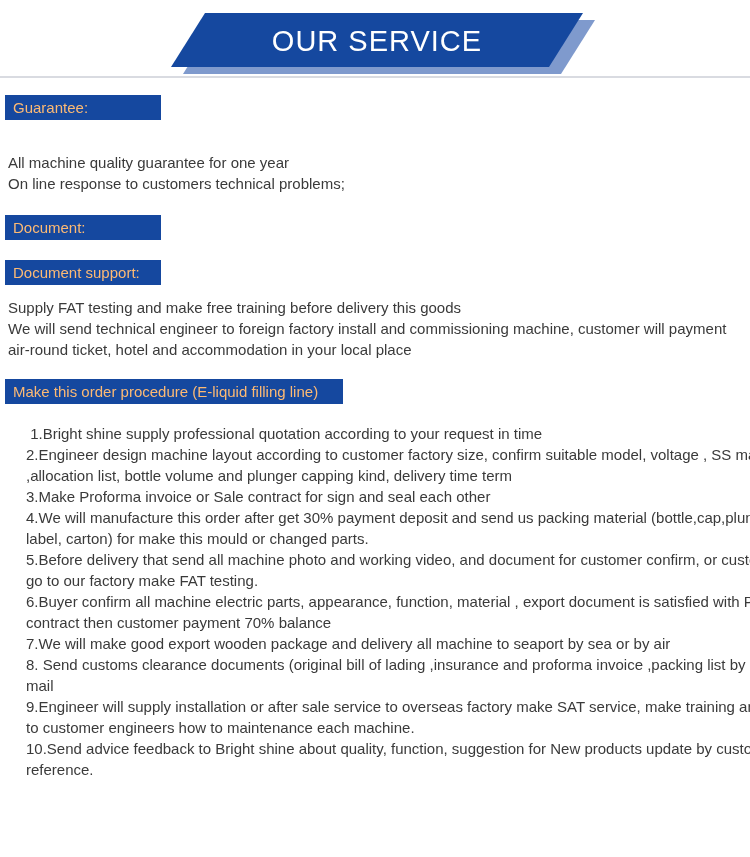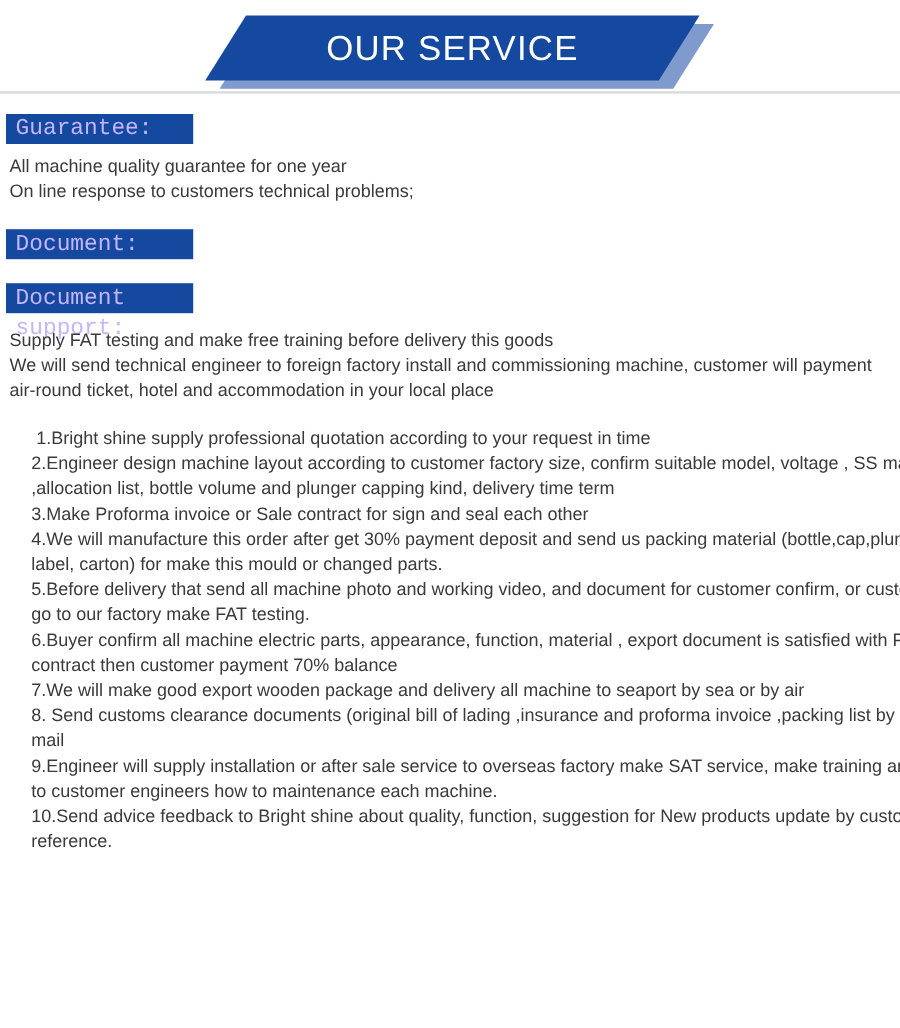--- a/index.html
+++ b/index.html
@@ -26,33 +26,33 @@
     text-align:center;color:#ffffff;font-size:29px;line-height:30px;
     letter-spacing:1px;
   }
 
   .divider{width:750px;height:2px;background:var(--divider);}
 
   
   .heading{
     margin-left:5px;height:25px;line-height:25px;
     padding-left:8px;box-sizing:border-box;
-    background:var(--primary-blue);color:#c4b5fd;font-size:19px;font-family:Liberation Mono, monospace;
+    background:var(--primary-blue);color:#fdba74;font-size:15px;
   }
   .w-narrow{width:156px;}
   .w-wide{width:338px;}
 
   
   .body{
     padding-left:8px;font-size:15px;line-height:21px;color:var(--text);
     white-space:pre;
   }
 
   .mt-h1{margin-top:17px;}
-  .mt-b1{margin-top:8px;}
+  .mt-b1{margin-top:32px;}
   .mt-h2{margin-top:21px;}
   .mt-b2{margin-top:19px;}
   .mt-h3{margin-top:20px;}
   .mt-b3{margin-top:12px;}
   .mt-h4{margin-top:19px;}
   .mt-b4{margin-top:19px;margin-left:18px;}
 </style>
 </head>
 <body>
 
@@ -79,20 +79,21 @@
   </section>
 
   <section>
     <div class="heading w-narrow mt-h3">Document support:</div>
     <div class="body mt-b3">Supply FAT testing and make free training before delivery this goods
 We will send technical engineer to foreign factory install and commissioning machine, customer will payment
 air-round ticket, hotel and accommodation in your local place</div>
   </section>
 
   <section>
+    <div class="heading w-wide mt-h4">Make this order procedure (E-liquid filling line)</div>
     <div class="body mt-b4"> 1.Bright shine supply professional quotation according to your request in time
 2.Engineer design machine layout according to customer factory size, confirm suitable model, voltage , SS material
 ,allocation list, bottle volume and plunger capping kind, delivery time term
 3.Make Proforma invoice or Sale contract for sign and seal each other
 4.We will manufacture this order after get 30% payment deposit and send us packing material (bottle,cap,plunger,
 label, carton) for make this mould or changed parts.
 5.Before delivery that send all machine photo and working video, and document for customer confirm, or customer will
 go to our factory make FAT testing.
 6.Buyer confirm all machine electric parts, appearance, function, material , export document is satisfied with PI or sale
 contract then customer payment 70% balance

